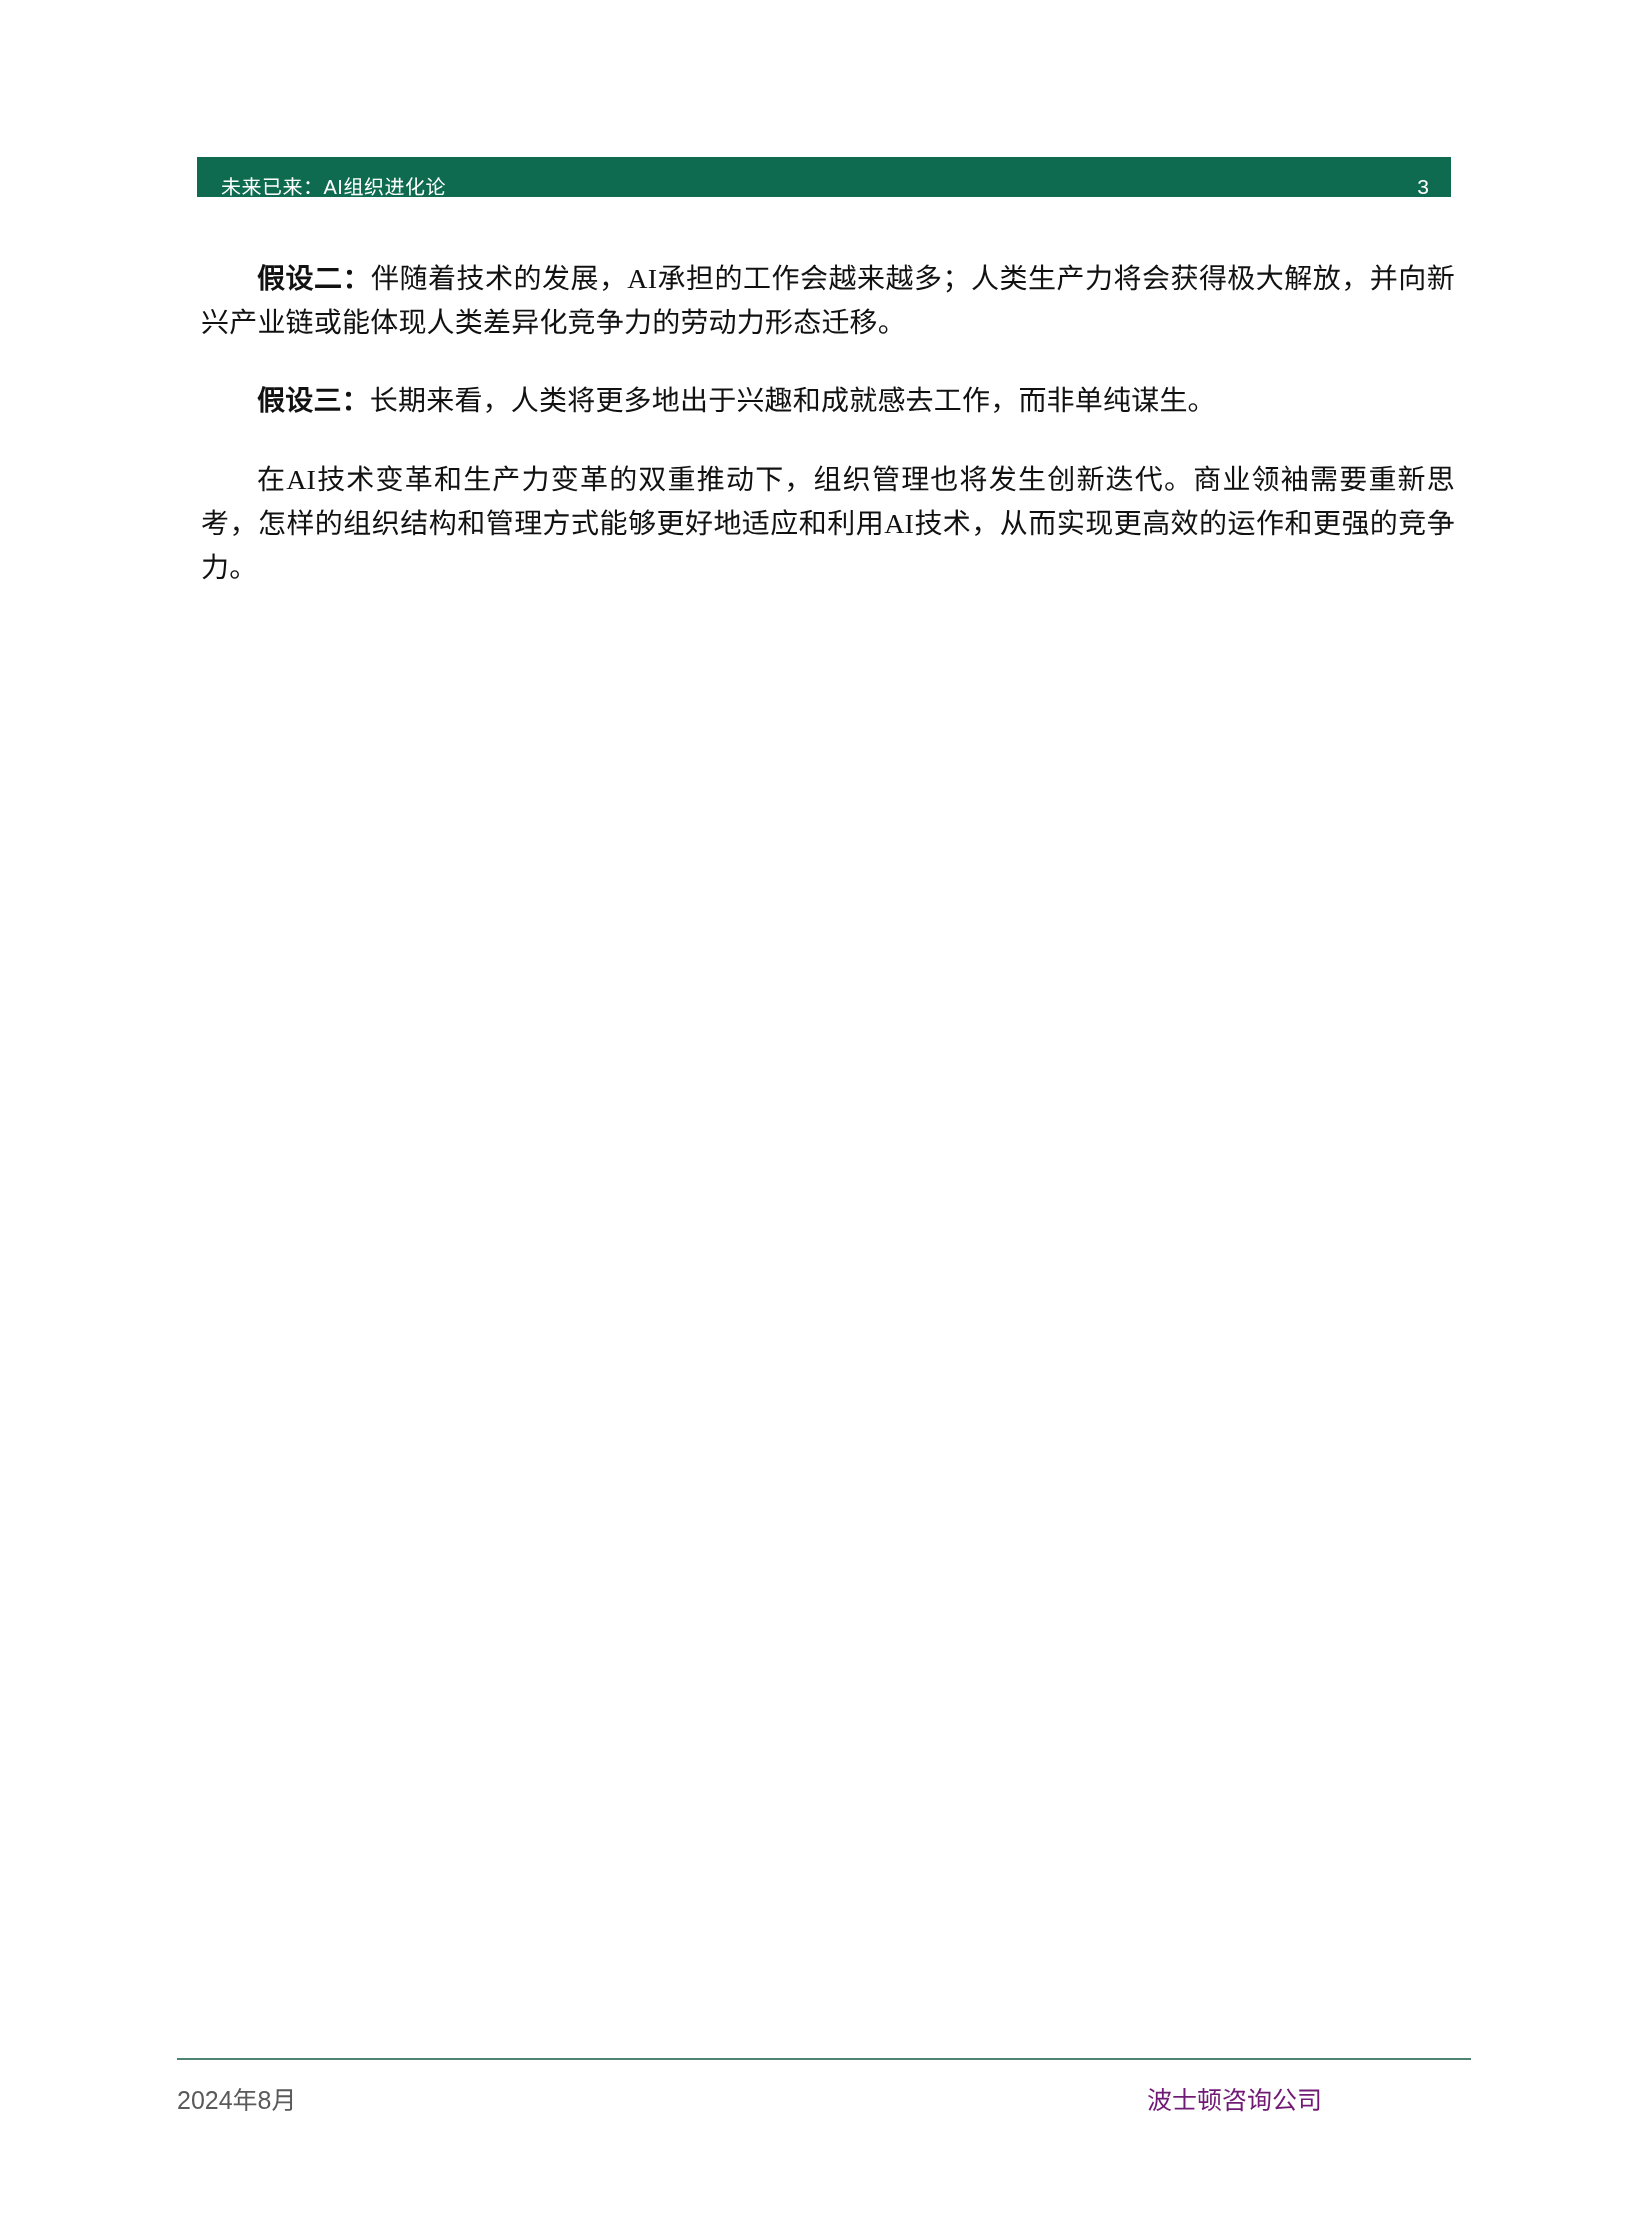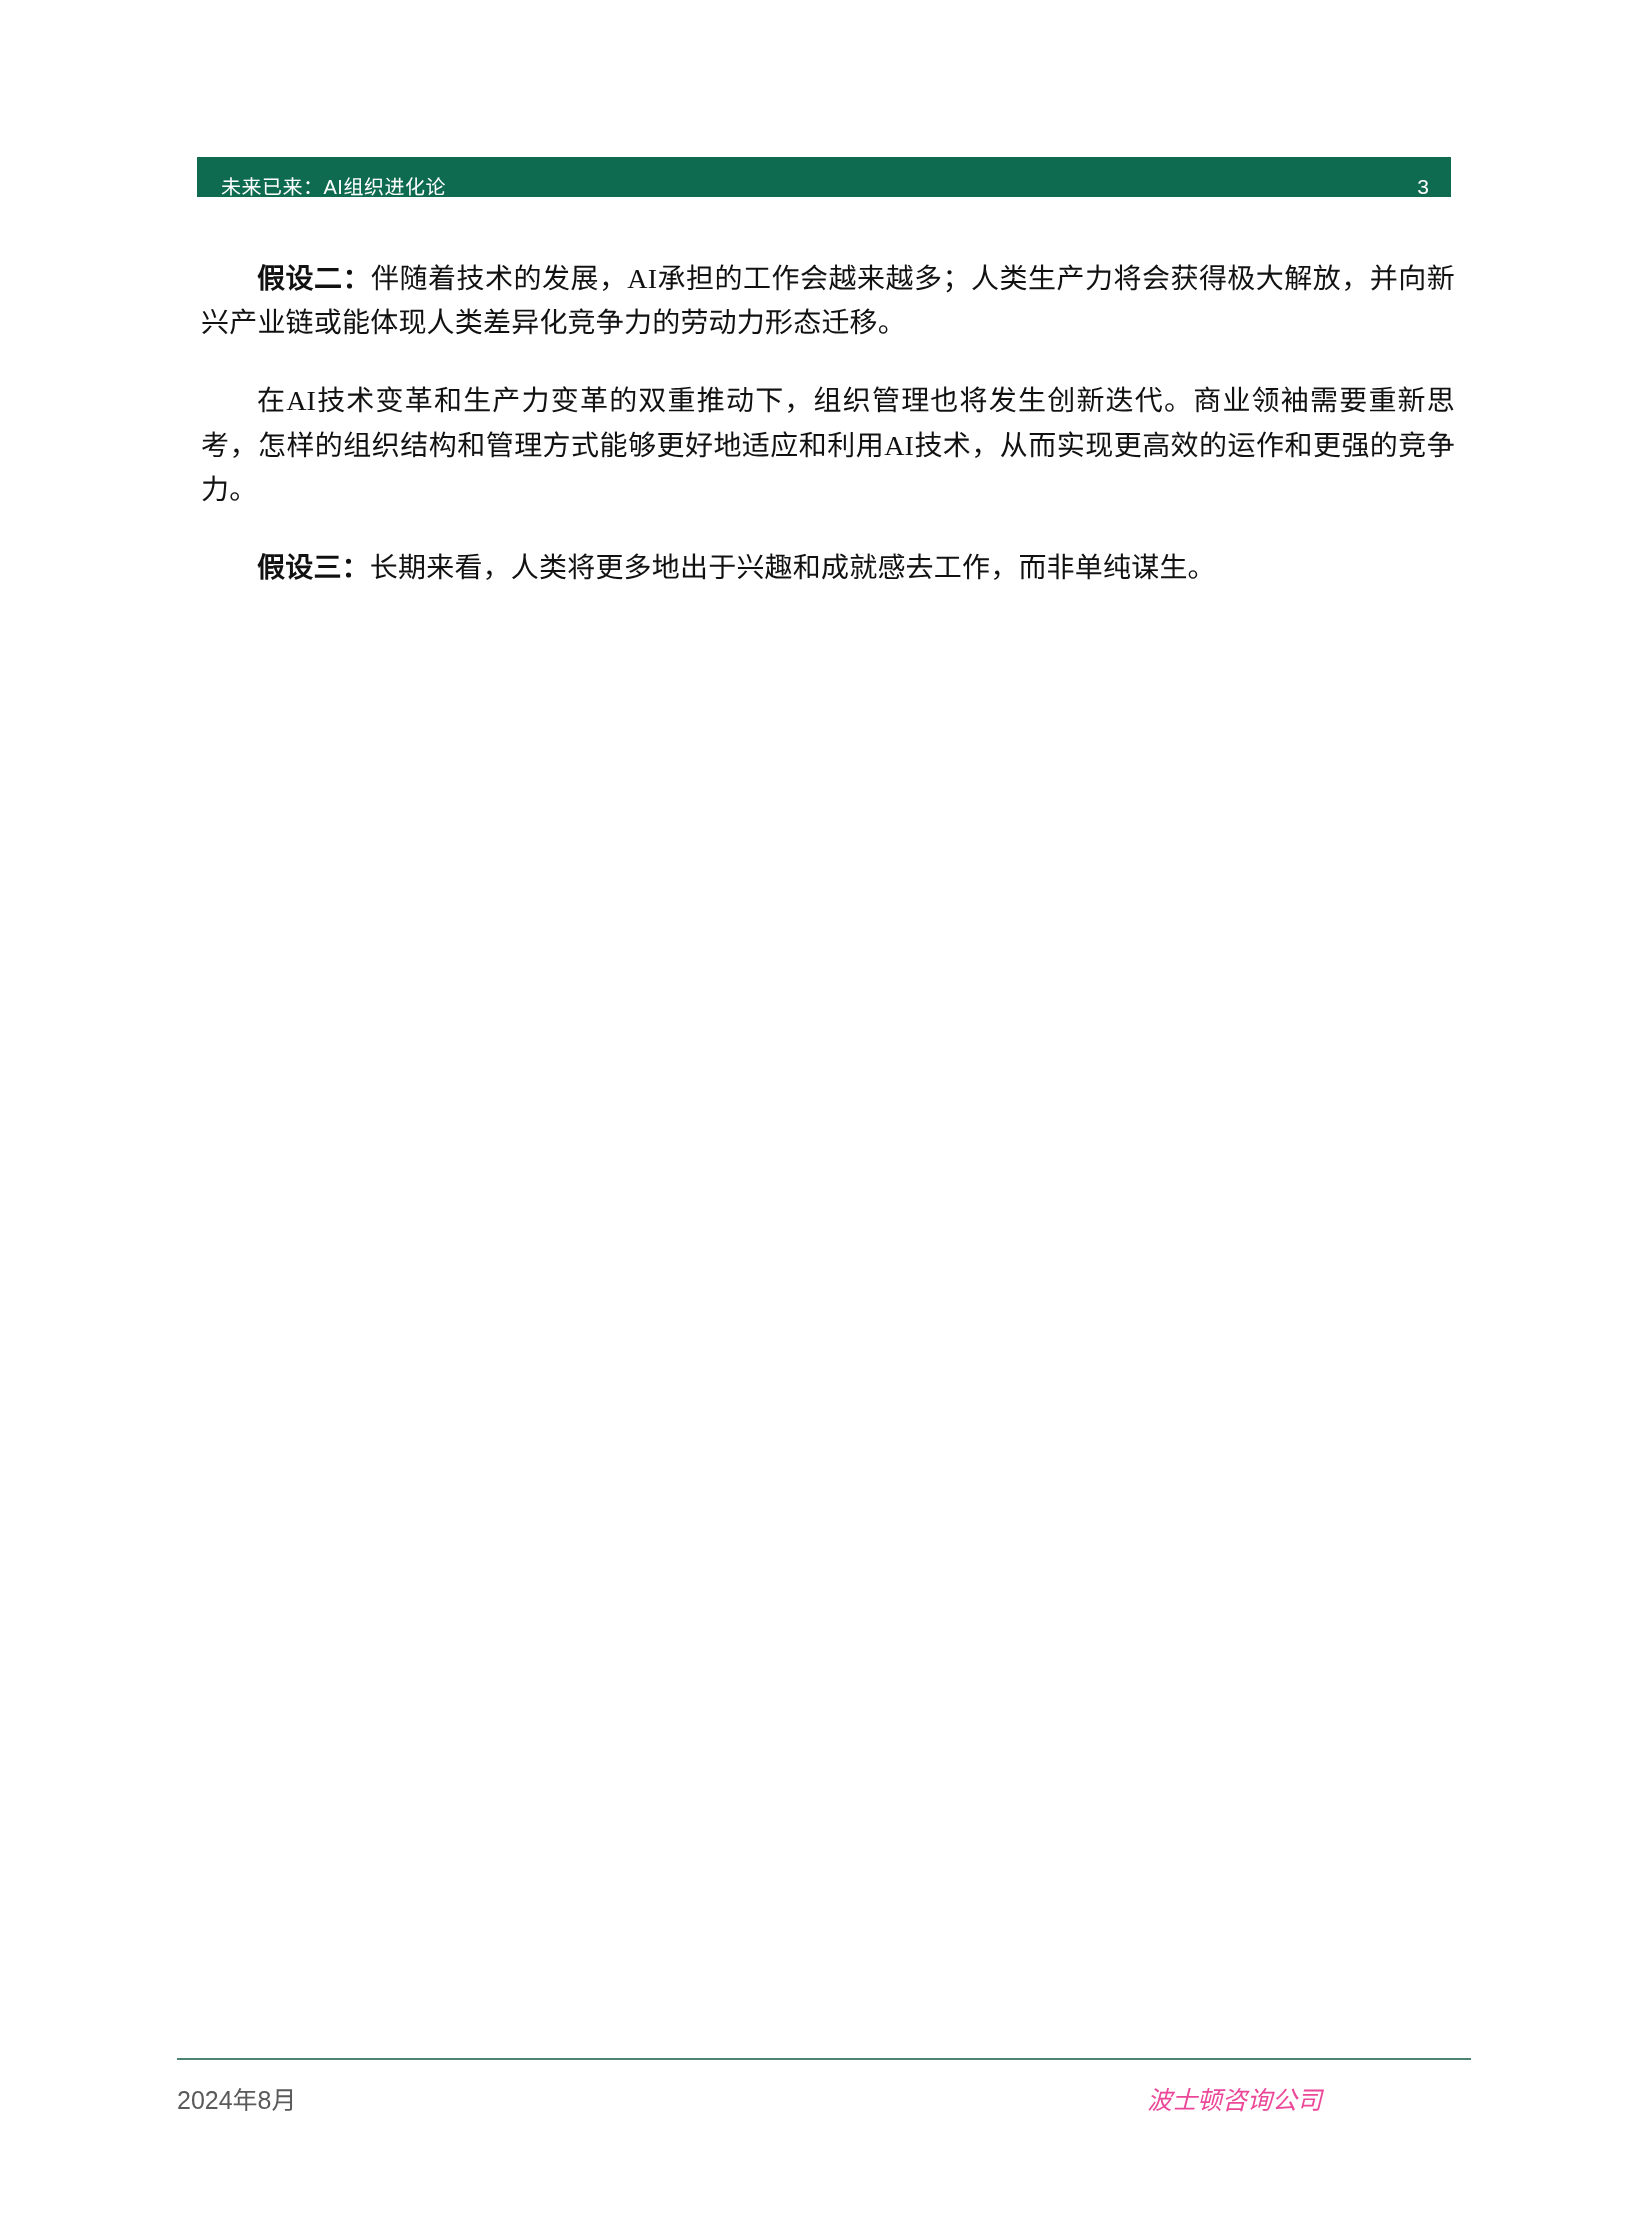--- a/index.html
+++ b/index.html
@@ -84,47 +84,46 @@
     top: 2080px;
     width: 1294px;
     display: flex;
     align-items: flex-start;
     justify-content: space-between;
     color: #5a5a5a;
     font-family: "Liberation Sans", "DejaVu Sans", sans-serif;
     font-size: 25px;
   }
   .footer-right {
-    color: #ec4899;
+    color: #701a75;
     padding-right: 149px;
-    font-style: italic;
   }
 </style>
 </head>
 <body>
 
 <div class="page">
 
   <div class="header-band">
     <span class="header-title">未来已来：AI组织进化论</span>
     <span class="header-page-number">3</span>
   </div>
 
   <div class="content">
 
     <p class="para">
       <span class="lead">假设二：</span><span>伴随着技术的发展，AI承担的工作会越来越多；人类生产力将会获得极大解放，并向新兴产业链或能体现人类差异化竞争力的劳动力形态迁移。</span>
     </p>
 
     <p class="para">
-      <span class="lead"></span><span>在AI技术变革和生产力变革的双重推动下，组织管理也将发生创新迭代。商业领袖需要重新思考，怎样的组织结构和管理方式能够更好地适应和利用AI技术，从而实现更高效的运作和更强的竞争力。</span>
+      <span class="lead">假设三：</span><span>长期来看，人类将更多地出于兴趣和成就感去工作，而非单纯谋生。</span>
     </p>
 
     <p class="para">
-      <span class="lead">假设三：</span><span>长期来看，人类将更多地出于兴趣和成就感去工作，而非单纯谋生。</span>
+      <span class="lead"></span><span>在AI技术变革和生产力变革的双重推动下，组织管理也将发生创新迭代。商业领袖需要重新思考，怎样的组织结构和管理方式能够更好地适应和利用AI技术，从而实现更高效的运作和更强的竞争力。</span>
     </p>
 
   </div>
 
   <div class="footer-rule"></div>
 
   <div class="footer">
     <span class="footer-left">2024年8月</span>
     <span class="footer-right">波士顿咨询公司</span>
   </div>

